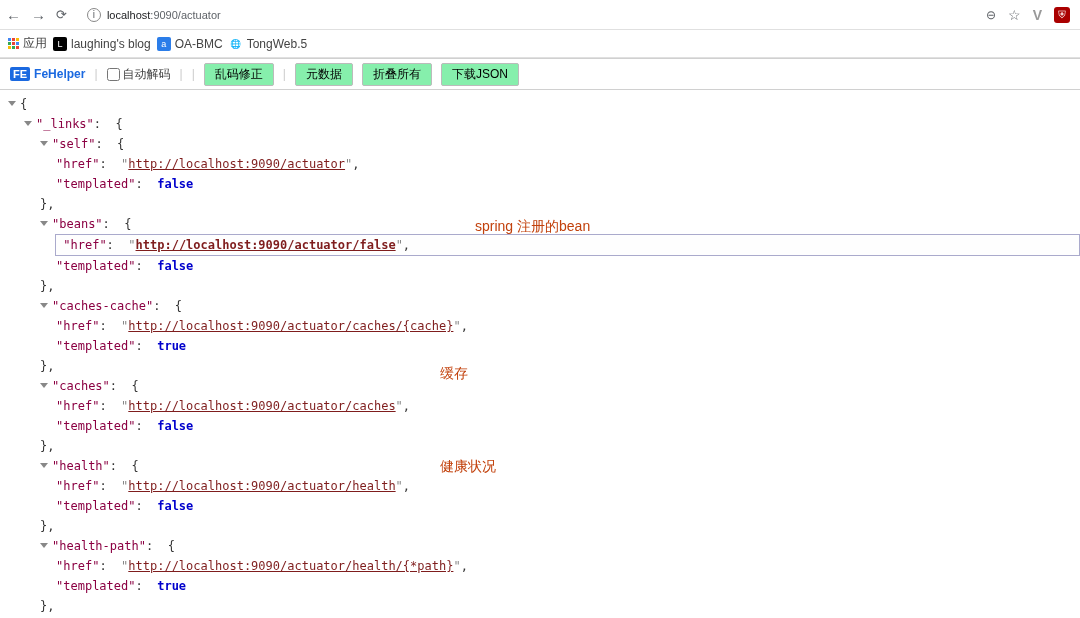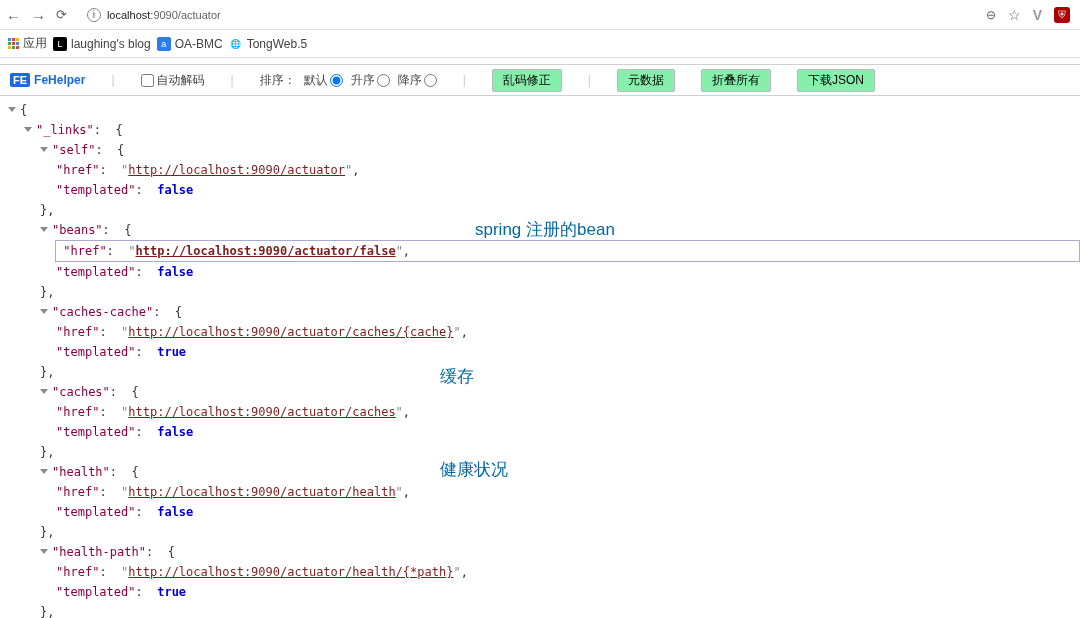--- a/index.html
+++ b/index.html
@@ -50,42 +50,42 @@
   .bm-apps-icon span:nth-child(6){background:#4285f4;}
   .bm-apps-icon span:nth-child(7){background:#fbbc05;}
   .bm-apps-icon span:nth-child(8){background:#34a853;}
   .bm-apps-icon span:nth-child(9){background:#ea4335;}
   .favicon { width:14px;height:14px;display:inline-flex;align-items:center;justify-content:center;border-radius:2px;font-size:9px;}
   .fv-black{background:#000;color:#fff;}
   .fv-blue{background:#2b7de9;color:#fff;}
   .fv-globe{color:#888;}
   .fehelper-bar {
     display: flex; align-items: center; height: 32px;
-    padding: 0 10px; gap: 26px; margin-top: 6px;
+    padding: 0 10px; gap: 9px; margin-top: 0;
     border: 1px solid #d0d0d0; border-left:none; border-right:none;
     background: #fff; font-size: 12px; color: #444;
   }
   .fe-logo{display:flex;align-items:center;gap:4px;font-weight:bold;color:#1b69e0;}
   .fe-logo .badge{background:#1b69e0;color:#fff;padding:1px 3px;border-radius:2px;font-size:11px;}
   .fe-sep{color:#ccc;}
   .checkbox{display:inline-flex;align-items:center;gap:3px;}
   .checkbox input{margin:0;}
   .sort-group{display:inline-flex;align-items:center;gap:8px;}
   .sort-group label{display:inline-flex;align-items:center;gap:2px;}
   .sort-group input{margin:0;}
   .btn{border:1px solid #bbb;background:#86efac;padding:2px 10px;cursor:pointer;border-radius:2px;font-size:12px;}
   .json-area{padding:4px 0 0 8px;font-family:Consolas,monospace;font-size:12px;line-height:20px;color:#333;}
   .caret{display:inline-block;width:0;height:0;border-style:solid;margin-right:4px;vertical-align:2px;cursor:pointer;}
   .caret-down{border-width:5px 4px 0 4px;border-color:#888 transparent transparent transparent;}
   .line{white-space:nowrap;}
   .indent1{padding-left:16px;} .indent2{padding-left:32px;} .indent3{padding-left:48px;}
   .key{color:#8b0042;} .colon{color:#333;} .str-link{color:#7f1d1d;text-decoration:underline;cursor:pointer;}
   .bool{color:#0000cc;font-weight:bold;} .brace{color:#333;}
   .gray{color:#888;}
-  .annot{position:absolute;color:#0369a1;font-size:17px;}
+  .annot{position:absolute;color:#c2410c;font-size:14px;}
   .page{position:relative;}
   .selected-line{background:#fefefe;border:1px solid #aac;padding-left:0!important;margin-left:47px;}
 </style>
 </head>
 <body>
 
 <div class="page">
 
   <div class="browser-bar">
     <span class="nav-arrow">←</span>
@@ -138,35 +138,20 @@
     <span class="fe-logo">
       <span class="badge">FE</span>
         <span>FeHelper</span>
     </span>
     <span class="fe-sep">|</span>
     <label class="checkbox">
       <input type="checkbox" style=""> 
         <span>自动解码</span>
     </label>
     <span class="fe-sep">|</span>
-    <span class="sort-group">
-      <span>排序：</span>
-      <label>
-          <span>默认</span> 
-          <input type="radio" name="sort" checked="" style="">
-        </label>
-      <label>
-          <span>升序</span> 
-          <input type="radio" name="sort" style="">
-        </label>
-      <label>
-          <span>降序</span> 
-          <input type="radio" name="sort" style="">
-        </label>
-    </span>
     <span class="fe-sep">|</span>
     <button class="btn">乱码修正</button>
     <span class="fe-sep">|</span>
     <button class="btn">元数据</button>
     <button class="btn">折叠所有</button>
     <button class="btn">下载JSON</button>
   </div>
 
   <div class="json-area">
     <div class="line"><span class="caret caret-down"></span><span class="brace">{</span></div>

